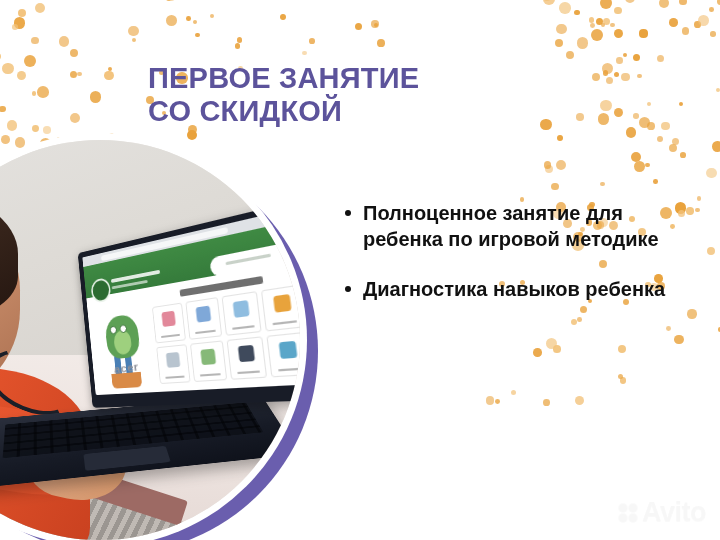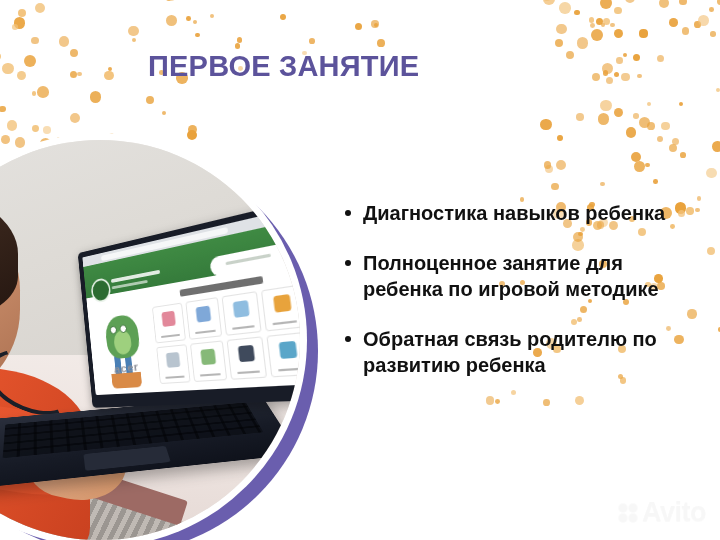--- a/index.html
+++ b/index.html
@@ -276,21 +276,21 @@
     border: 4px solid #1b1f28;
     border-radius: 50%;
     border-right-color: transparent;
     border-top-color: transparent;
     transform: rotate(22deg);
   }
 
   
   #headline {
     position: absolute;
-    left: 148px; top: 50px;
+    left: 148px; top: 62px;
     width: 280px;
   }
   #headline .hl-line {
     color: #5C539B;
     font-size: 29px;
     font-weight: bold;
     line-height: 33px;
     letter-spacing: .2px;
     white-space: nowrap;
   }
@@ -662,28 +662,28 @@
               </div>
           </div>
         </div>
       </div>
       <div class="lap-brand">acer</div>
     </div>
   </div>
 
   <div id="headline">
     <div class="hl-line">ПЕРВОЕ ЗАНЯТИЕ</div>
+    <div class="hl-line">СО СКИДКОЙ</div>
   </div>
 
 
 
   <ul id="benefits">
+    <li>Полноценное занятие для ребенка по игровой методике</li>
     <li>Диагностика навыков ребенка</li>
-    <li>Полноценное занятие для ребенка по игровой методике</li>
-    <li>Обратная связь родителю по развитию ребенка</li>
   </ul>
 
   <div id="avito-watermark">
     <div class="wm-dots">
       <div class="wm-dot"></div>
         <div class="wm-dot"></div>
       <div class="wm-dot"></div>
         <div class="wm-dot"></div>
     </div>
     <div class="wm-text">Avito</div>

